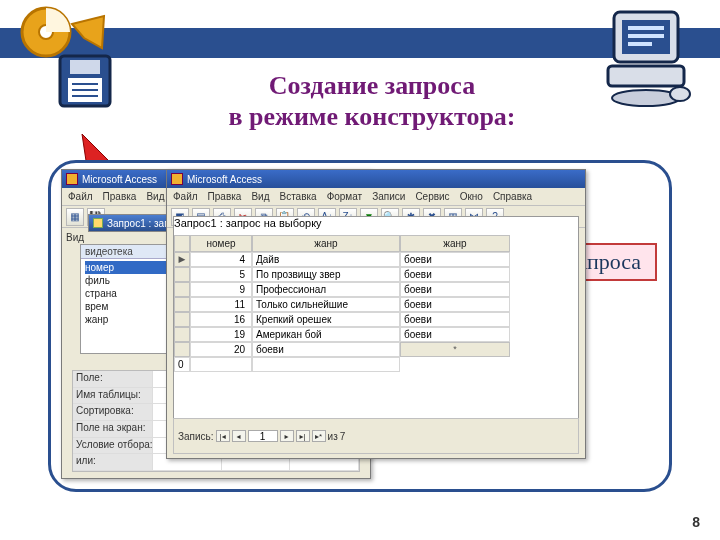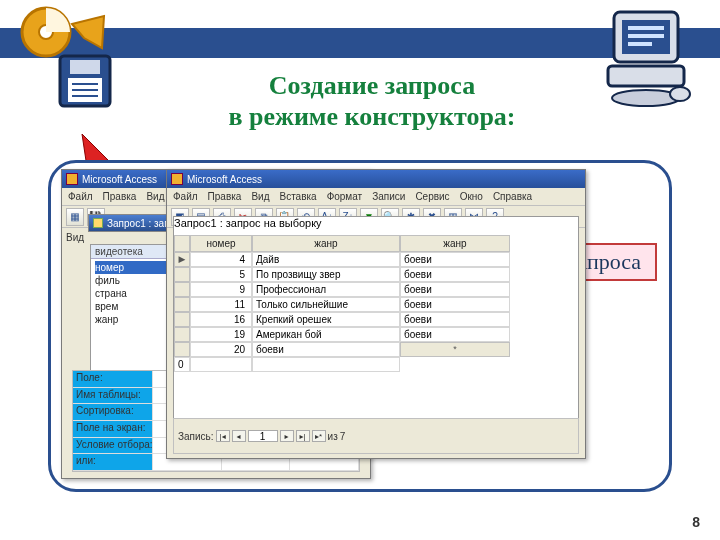--- a/index.html
+++ b/index.html
@@ -23,21 +23,21 @@
   }
   .clip-comp {
     position: absolute; right: 18px; top: 4px; width: 100px; height: 110px;
   }
   .slide-title {
     position: absolute; left: 0; right: 0; top: 70px;
     text-align: center;
     font-family: Georgia, 'Times New Roman', serif;
     font-weight: bold;
     font-size: 26px;
-    color: #15803d;
+    color: #701a75;
     line-height: 1.2;
     padding-left: 24px;
   }
   .red-arrow {
     position: absolute; left: 78px; top: 132px;
     width: 40px; height: 50px;
   }
   .stage {
     position: absolute;
     left: 48px; right: 48px; top: 160px; bottom: 48px;
@@ -81,33 +81,33 @@
   .subwin {
     position: absolute; background: #fff; border: 1px solid #888;
   }
   .subwin .subtitle {
     height: 16px; background: linear-gradient(#4b7ed0,#2a4f8f);
     color:#fff; font-size:10px; display:flex; align-items:center; padding:0 4px; gap:4px;
   }
   .subwin .subtitle .sico { width:10px;height:10px;background:#ffd96b;border:1px solid #7a5; }
   
   .fieldlist {
-    position:absolute; left:28px; top:74px; width:96px; height:142px;
+    position:absolute; left:18px; top:74px; width:96px; height:110px;
     background:#fff; border:1px solid #999;
   }
   .fieldlist .hdr { background:#dfe8f6; border-bottom:1px solid #aac; color:#444; font-size:10px; padding:1px 4px; }
   .fieldlist .items { padding:2px 4px; font-size:10px; color:#222; line-height:13px; }
   .gridzone {
     position:absolute; left:10px; right:10px; top:200px; bottom:6px;
     background:#fff; border:1px solid #bbb;
     display:grid; grid-template-columns:80px 1fr 1fr 1fr;
     font-size:10px; color:#333;
   }
   .gridzone > div { border-right:1px solid #ddd; border-bottom:1px solid #ddd; padding:1px 3px; white-space:nowrap; overflow:hidden; }
-  .gridzone .lab { background:#0ea5e9; }
+  .gridzone .lab { background:#e5e5e5; }
 
   
   .sheet {
     position:absolute; left:6px; right:6px; top:46px; bottom:22px;
     background:#fff; border:1px solid #999;
   }
   .sheet .subtitle { margin-bottom:6px; }
   .dsgrid {
     display:grid;
     grid-template-columns: 16px 62px 148px 110px;

